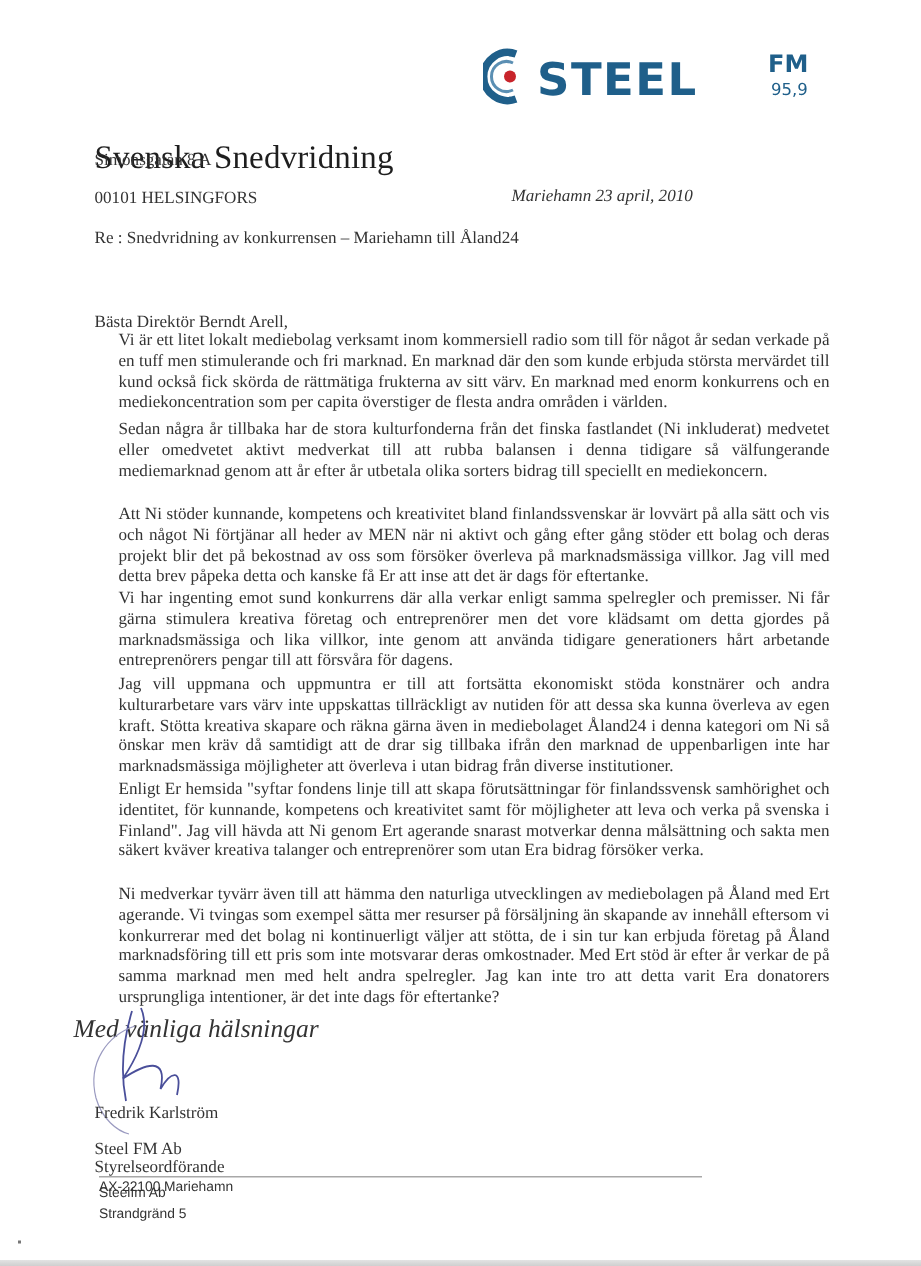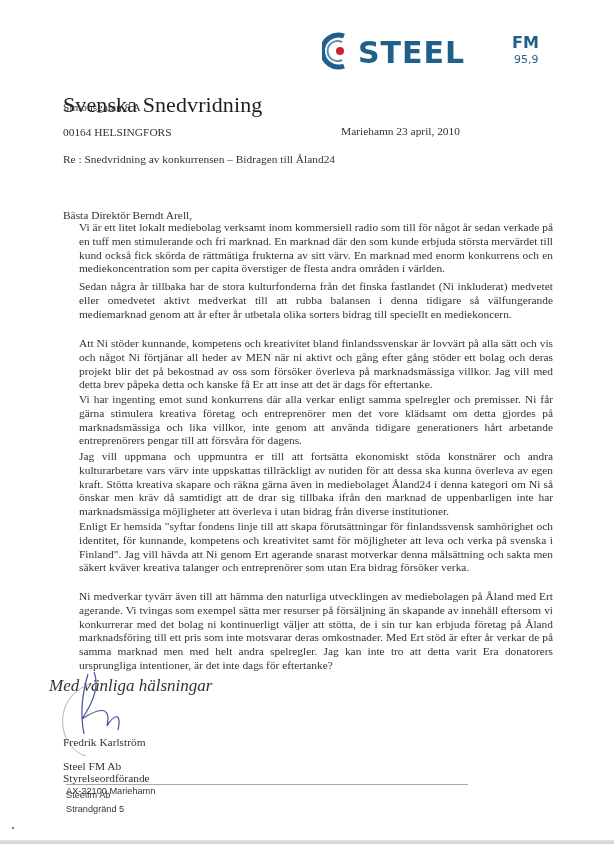--- a/index.html
+++ b/index.html
@@ -1,20 +1,20 @@
 <!DOCTYPE html>
 <html><head>
 <meta charset="utf-8">
 <style>
   html, body { margin: 0; padding: 0; background: #ffffff; }
   body { width: 614px; height: 844px; position: relative; overflow: hidden; font-family: "Liberation Serif", serif; color: #2a2a2a; }
   .logo { position: absolute; left: 322px; top: 30px; width: 240px; height: 42px; }
   .recipient-name { position: absolute; left: 63px; top: 92px; font-size: 22px; color: #1e1e1e; letter-spacing: 0.1px; }
   .addr { position: absolute; left: 63px; font-size: 11.4px; color: #333; }
-  .date { position: absolute; left: 341px; top: 125px; font-size: 11.4px; color: #333; }
+  .date { position: absolute; left: 341px; top: 125px; font-size: 11.4px; color: #333; font-style: italic; }
   .subject { position: absolute; left: 63px; top: 153px; font-size: 11.4px; color: #333; }
   .salutation { position: absolute; left: 63px; top: 180px; font-size: 11.4px; color: #333; margin-top: 29px; }
   .para { position: absolute; left: 63px; width: 474px; font-size: 11.4px; line-height: 13.8px; text-align: justify; color: #333; margin: 16px; }
   .closing { position: absolute; left: 49px; top: 676px; font-size: 17px; color: #333; font-style: italic; }
   .sig-line { position: absolute; left: 63px; font-size: 11.4px; color: #333; }
   .signature { position: absolute; left: 52px; top: 664px; width: 110px; height: 100px; }
   .footer-rule { position: absolute; left: 66px; top: 784px; width: 402px; height: 1px; background: #a8a8a8; }
   .footer-line { position: absolute; left: 66px; width: 402px; text-align: left; font-family: Liberation Sans, sans-serif; font-size: 9.2px; color: #333; }
   .dot { position: absolute; left: 12px; top: 827px; width: 2px; height: 2px; background: #777; }
   .bottom-edge { position: absolute; left: 0; top: 840px; width: 614px; height: 4px; background: linear-gradient(#e3e3e3, #cfcfcf); }
@@ -28,24 +28,24 @@
     <path d="M20 12 A10 10 0 1 0 20 30" fill="none" stroke="#5b8fb3" stroke-width="2"></path>
     <circle cx="18" cy="21" r="4" fill="#c8242b"></circle>
   </g>
   <text x="36" y="33" font-family="DejaVu Sans, sans-serif" font-weight="bold" font-size="30" fill="#1f5f8a" letter-spacing="1">STEEL</text>
   <text x="190" y="18" font-family="DejaVu Sans, sans-serif" font-weight="bold" font-size="16" fill="#1f5f8a">FM</text>
   <text x="192" y="33" font-family="DejaVu Sans, sans-serif" font-size="11" fill="#1f5f8a">95,9</text>
 </svg>
 
 <div class="recipient-name">Svenska Snedvridning</div>
 <div class="addr" style="top:101px">Simonsgatan 8 A</div>
-<div class="addr" style="top:126px">00164 HELSINGFORS</div>
+<div class="addr" style="top:126px">00101 HELSINGFORS</div>
 <div class="date">Mariehamn 23 april, 2010</div>
 
-<div class="subject">Re : Snedvridning av konkurrensen – Bidragen till Åland24</div>
+<div class="subject">Re : Snedvridning av konkurrensen – Mariehamn till Åland24</div>
 <div class="salutation">Bästa Direktör Berndt Arell,</div>
 
 <p class="para" style="top:205px">Vi är ett litet lokalt mediebolag verksamt inom kommersiell radio som till för något år sedan verkade på en tuff men stimulerande och fri marknad. En marknad där den som kunde erbjuda största mervärdet till kund också fick skörda de rättmätiga frukterna av sitt värv. En marknad med enorm konkurrens och en mediekoncentration som per capita överstiger de flesta andra områden i världen.</p>
 <p class="para" style="top:264px">Sedan några år tillbaka har de stora kulturfonderna från det finska fastlandet (Ni inkluderat) medvetet eller omedvetet aktivt medverkat till att rubba balansen i denna tidigare så välfungerande mediemarknad genom att år efter år utbetala olika sorters bidrag till speciellt en mediekoncern.</p>
 <p class="para" style="top:321px">Att Ni stöder kunnande, kompetens och kreativitet bland finlandssvenskar är lovvärt på alla sätt och vis och något Ni förtjänar all heder av MEN när ni aktivt och gång efter gång stöder ett bolag och deras projekt blir det på bekostnad av oss som försöker överleva på marknadsmässiga villkor. Jag vill med detta brev påpeka detta och kanske få Er att inse att det är dags för eftertanke.</p>
 <p class="para" style="top:377px">Vi har ingenting emot sund konkurrens där alla verkar enligt samma spelregler och premisser. Ni får gärna stimulera kreativa företag och entreprenörer men det vore klädsamt om detta gjordes på marknadsmässiga och lika villkor, inte genom att använda tidigare generationers hårt arbetande entreprenörers pengar till att försvåra för dagens.</p>
 <p class="para" style="top:434px">Jag vill uppmana och uppmuntra er till att fortsätta ekonomiskt stöda konstnärer och andra kulturarbetare vars värv inte uppskattas tillräckligt av nutiden för att dessa ska kunna överleva av egen kraft. Stötta kreativa skapare och räkna gärna även in mediebolaget Åland24 i denna kategori om Ni så önskar men kräv då samtidigt att de drar sig tillbaka ifrån den marknad de uppenbarligen inte har marknadsmässiga möjligheter att överleva i utan bidrag från diverse institutioner.</p>
 <p class="para" style="top:504px">Enligt Er hemsida "syftar fondens linje till att skapa förutsättningar för finlandssvensk samhörighet och identitet, för kunnande, kompetens och kreativitet samt för möjligheter att leva och verka på svenska i Finland". Jag vill hävda att Ni genom Ert agerande snarast motverkar denna målsättning och sakta men säkert kväver kreativa talanger och entreprenörer som utan Era bidrag försöker verka.</p>
 <p class="para" style="top:574px">Ni medverkar tyvärr även till att hämma den naturliga utvecklingen av mediebolagen på Åland med Ert agerande. Vi tvingas som exempel sätta mer resurser på försäljning än skapande av innehåll eftersom vi konkurrerar med det bolag ni kontinuerligt väljer att stötta, de i sin tur kan erbjuda företag på Åland marknadsföring till ett pris som inte motsvarar deras omkostnader. Med Ert stöd är efter år verkar de på samma marknad men med helt andra spelregler. Jag kan inte tro att detta varit Era donatorers ursprungliga intentioner, är det inte dags för eftertanke?</p>
 

